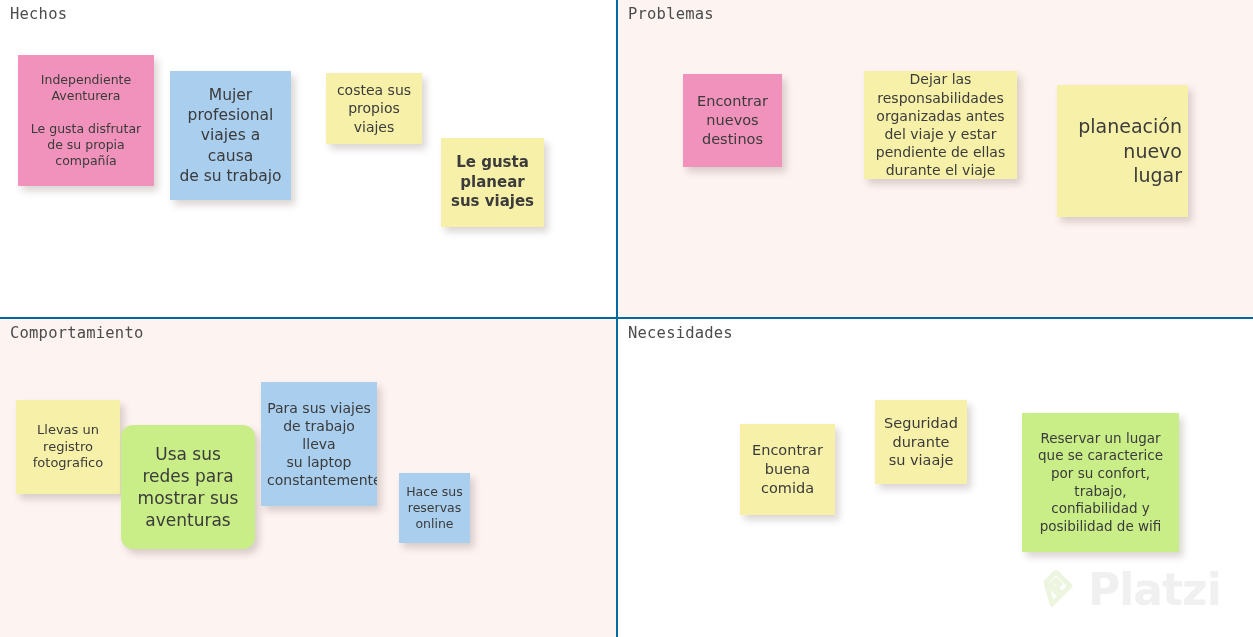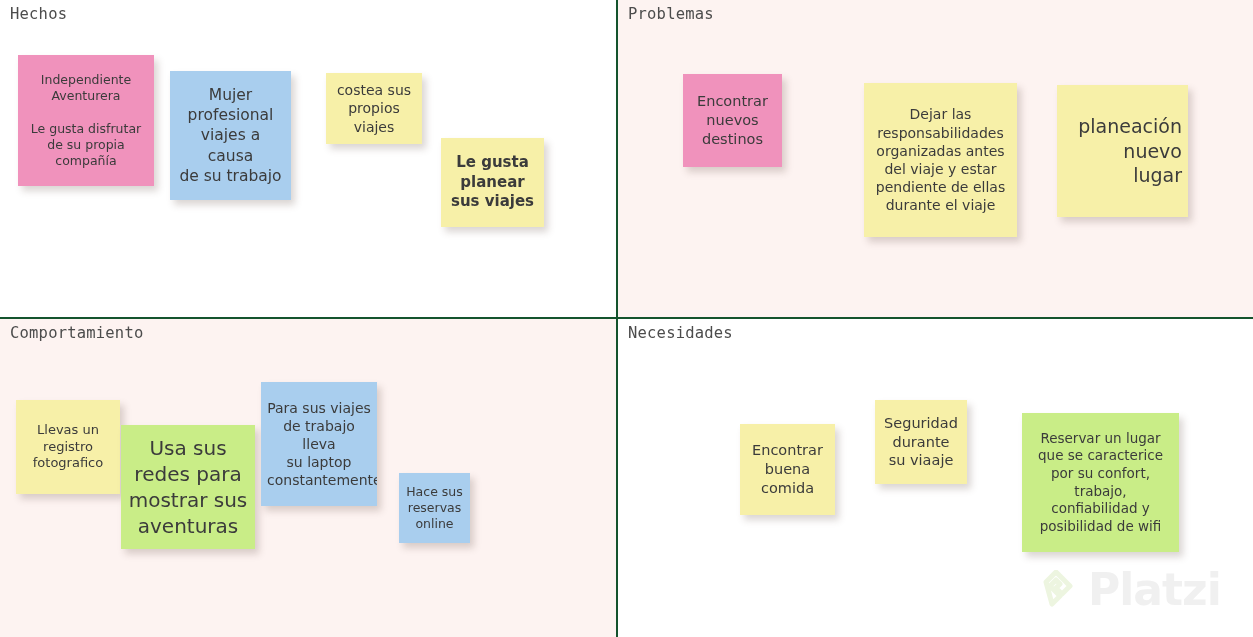--- a/index.html
+++ b/index.html
@@ -6,21 +6,21 @@
   html, body {
     margin: 0;
     padding: 0;
     background: #ffffff;
   }
   #canvas {
     position: relative;
     width: 1253px;
     height: 637px;
     overflow: hidden;
-    background: #14532d;
+    background: #0369a1;
     font-family: "DejaVu Sans", sans-serif;
   }
   .quadrant {
     position: absolute;
     box-sizing: border-box;
   }
   .q-tl { left: 0;     top: 0;     width: 616px; height: 317px; background: #ffffff; }
   .q-tr { left: 618px; top: 0;     width: 635px; height: 317px; background: #fdf3f1; }
   .q-bl { left: 0;     top: 319px; width: 616px; height: 318px; background: #fdf3f1; }
   .q-br { left: 618px; top: 319px; width: 635px; height: 318px; background: #ffffff; }
@@ -105,33 +105,33 @@
 de su trabajo</span></div>
       <div class="note" style="left: 326px; top: 73px; width: 96px; height: 71px; background: rgb(247, 240, 168); font-size: 14px;"><span>costea sus
 propios
 viajes</span></div>
       <div class="note" style="left: 441px; top: 138px; width: 103px; height: 89px; background: rgb(247, 240, 168); font-size: 15px; font-weight: bold;"><span>Le gusta
 planear
 sus viajes</span></div>
       <div class="note" style="left: 683px; top: 74px; width: 99px; height: 93px; background: rgb(240, 146, 188); font-size: 14.5px;"><span>Encontrar
 nuevos
 destinos</span></div>
-      <div class="note" style="left: 864px; top: 83px; width: 153px; height: 154px; background: rgb(247, 240, 168); font-size: 14px;"><span>Dejar las
+      <div class="note" style="left: 864px; top: 71px; width: 153px; height: 108px; background: rgb(247, 240, 168); font-size: 14px;"><span>Dejar las
 responsabilidades
 organizadas antes
 del viaje y estar
 pendiente de ellas
 durante el viaje</span></div>
       <div class="note" style="left: 1057px; top: 85px; width: 131px; height: 132px; background: rgb(247, 240, 168); font-size: 19px; text-align: right;"><span>planeación
 nuevo
 lugar</span></div>
       <div class="note" style="left: 16px; top: 400px; width: 104px; height: 94px; background: rgb(247, 240, 168); font-size: 13px;"><span>Llevas un
 registro
 fotografico</span></div>
-      <div class="note" style="left: 121px; top: 425px; width: 134px; height: 124px; background: rgb(201, 237, 135); font-size: 20px;"><span>Usa sus
+      <div class="note" style="left: 121px; top: 425px; width: 134px; height: 124px; background: rgb(201, 237, 135); font-size: 17px; border-radius: 12px;"><span>Usa sus
 redes para
 mostrar sus
 aventuras</span></div>
       <div class="note" style="left: 261px; top: 382px; width: 116px; height: 124px; background: rgb(169, 206, 238); font-size: 14px;"><span>Para sus viajes
 de trabajo lleva
 su laptop
 constantemente</span></div>
       <div class="note" style="left: 399px; top: 473px; width: 71px; height: 70px; background: rgb(169, 206, 238); font-size: 12.5px;"><span>Hace sus
 reservas
 online</span></div>

